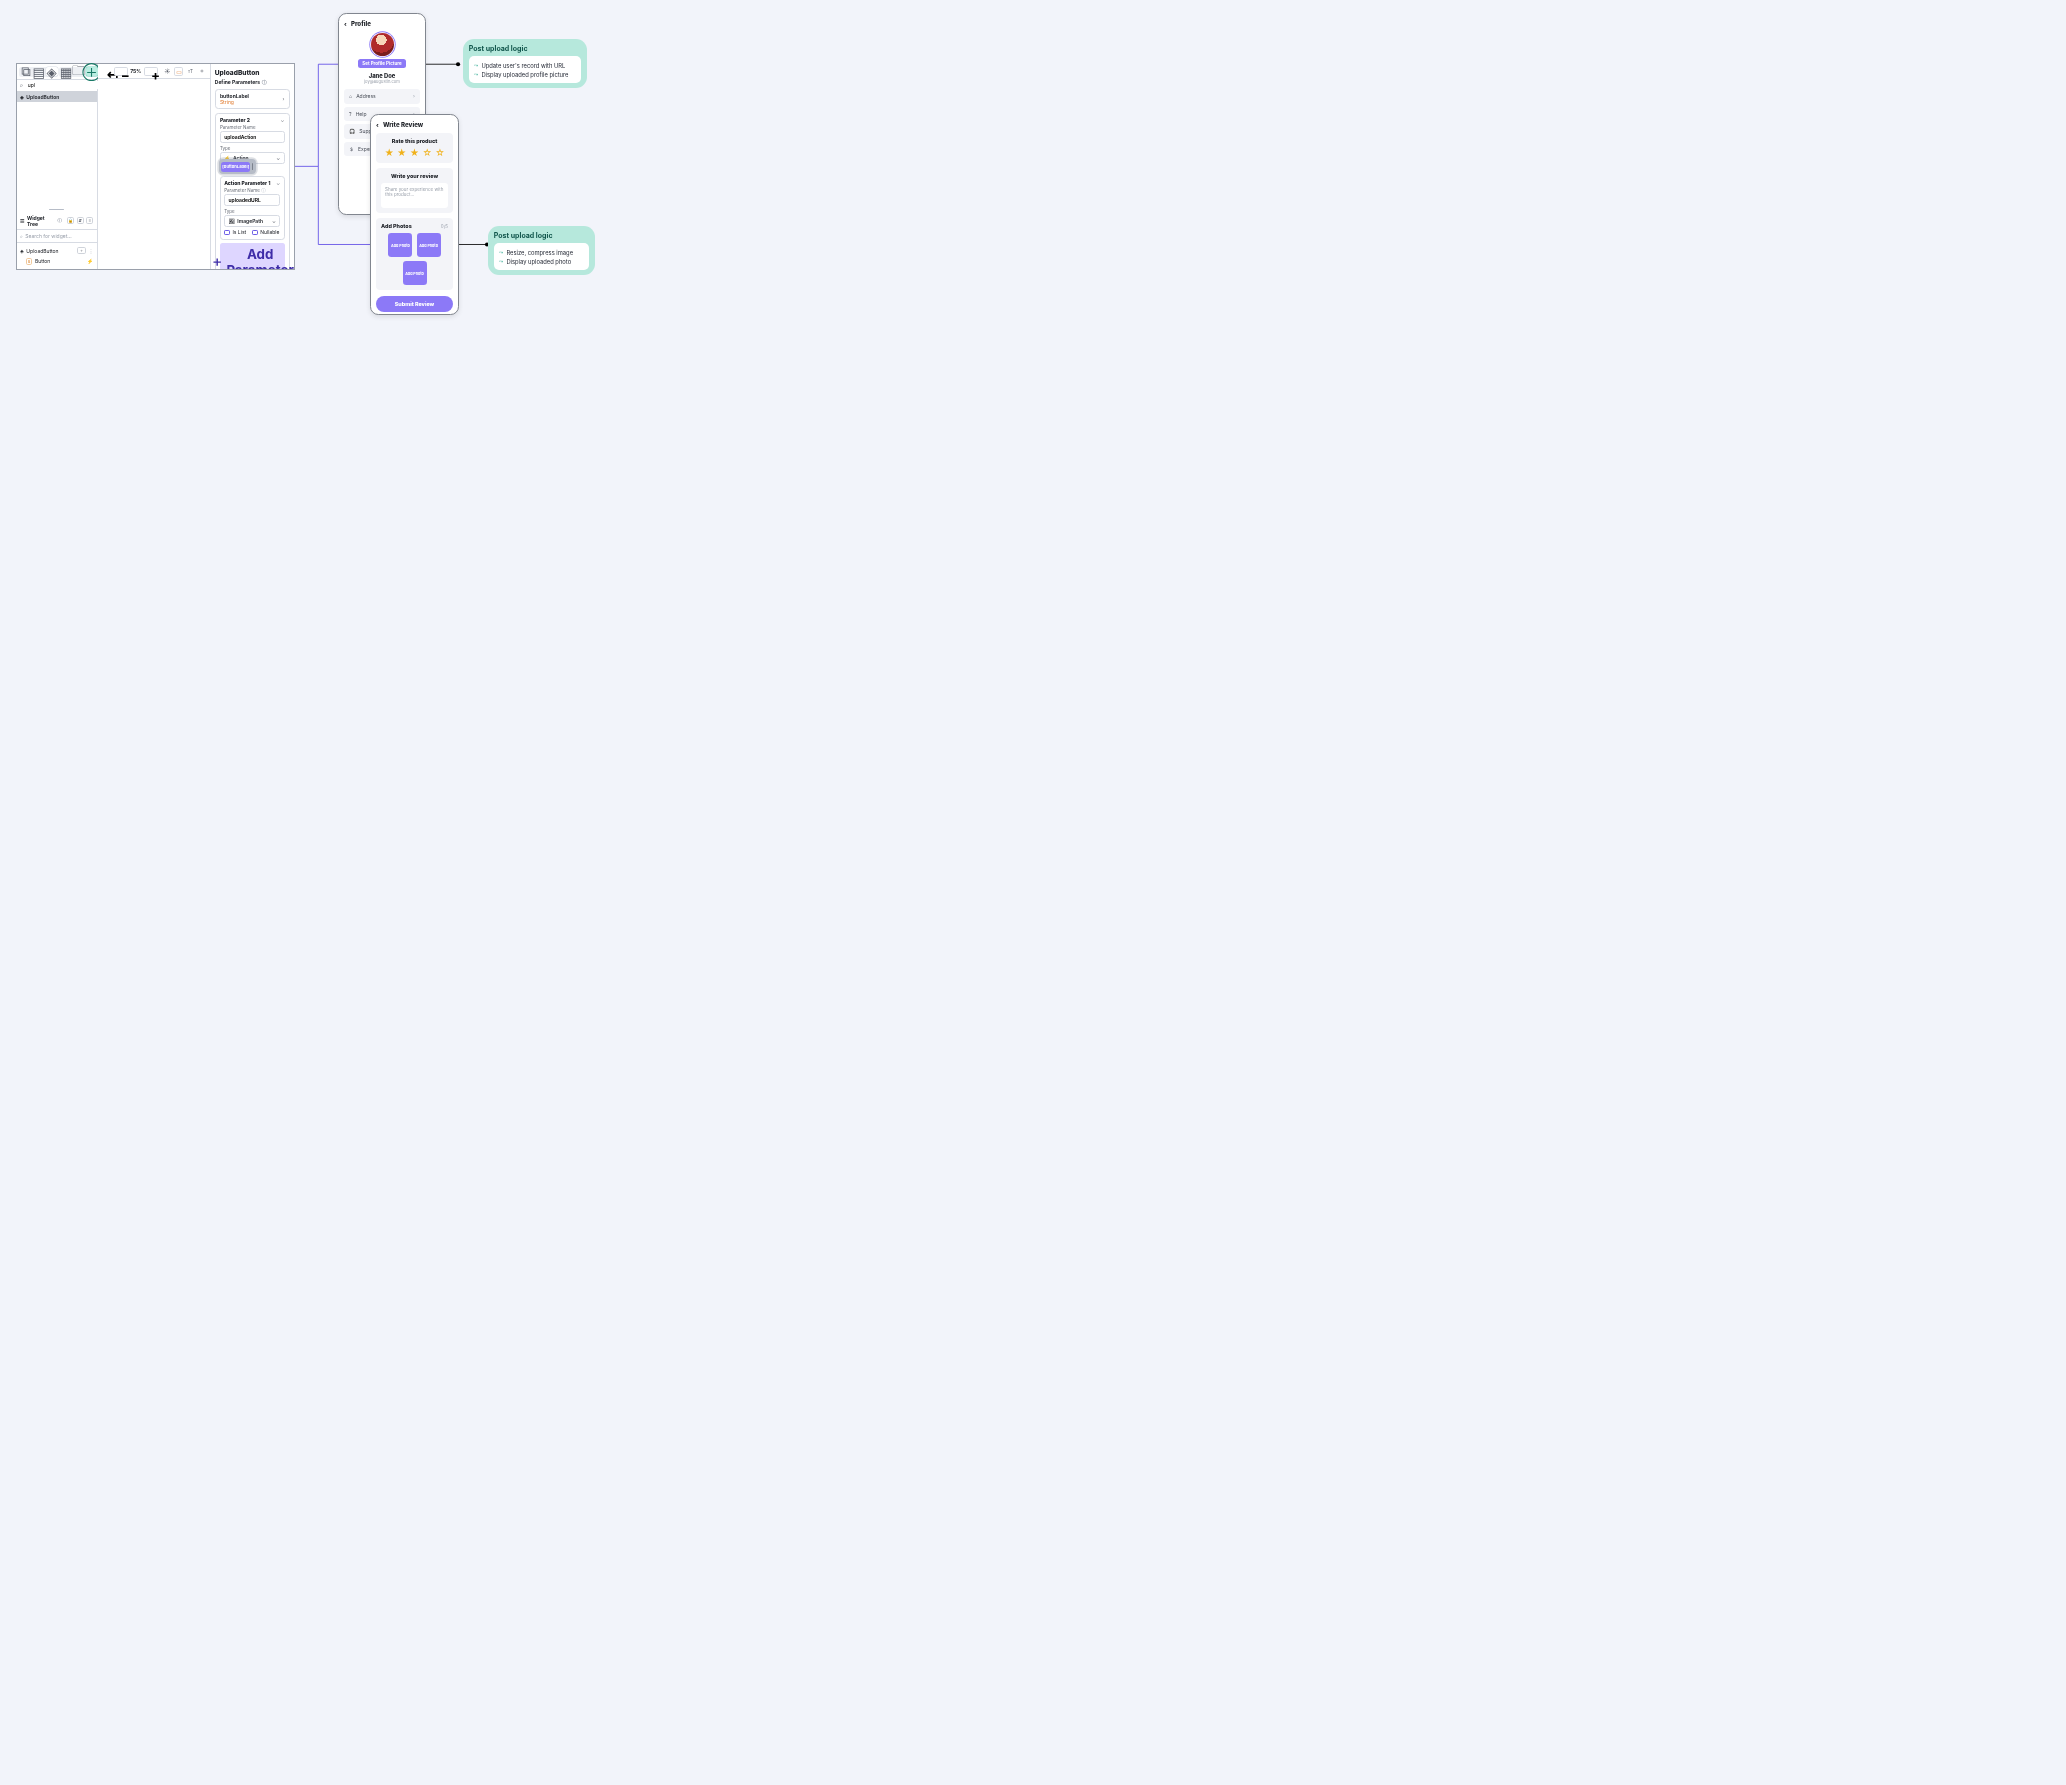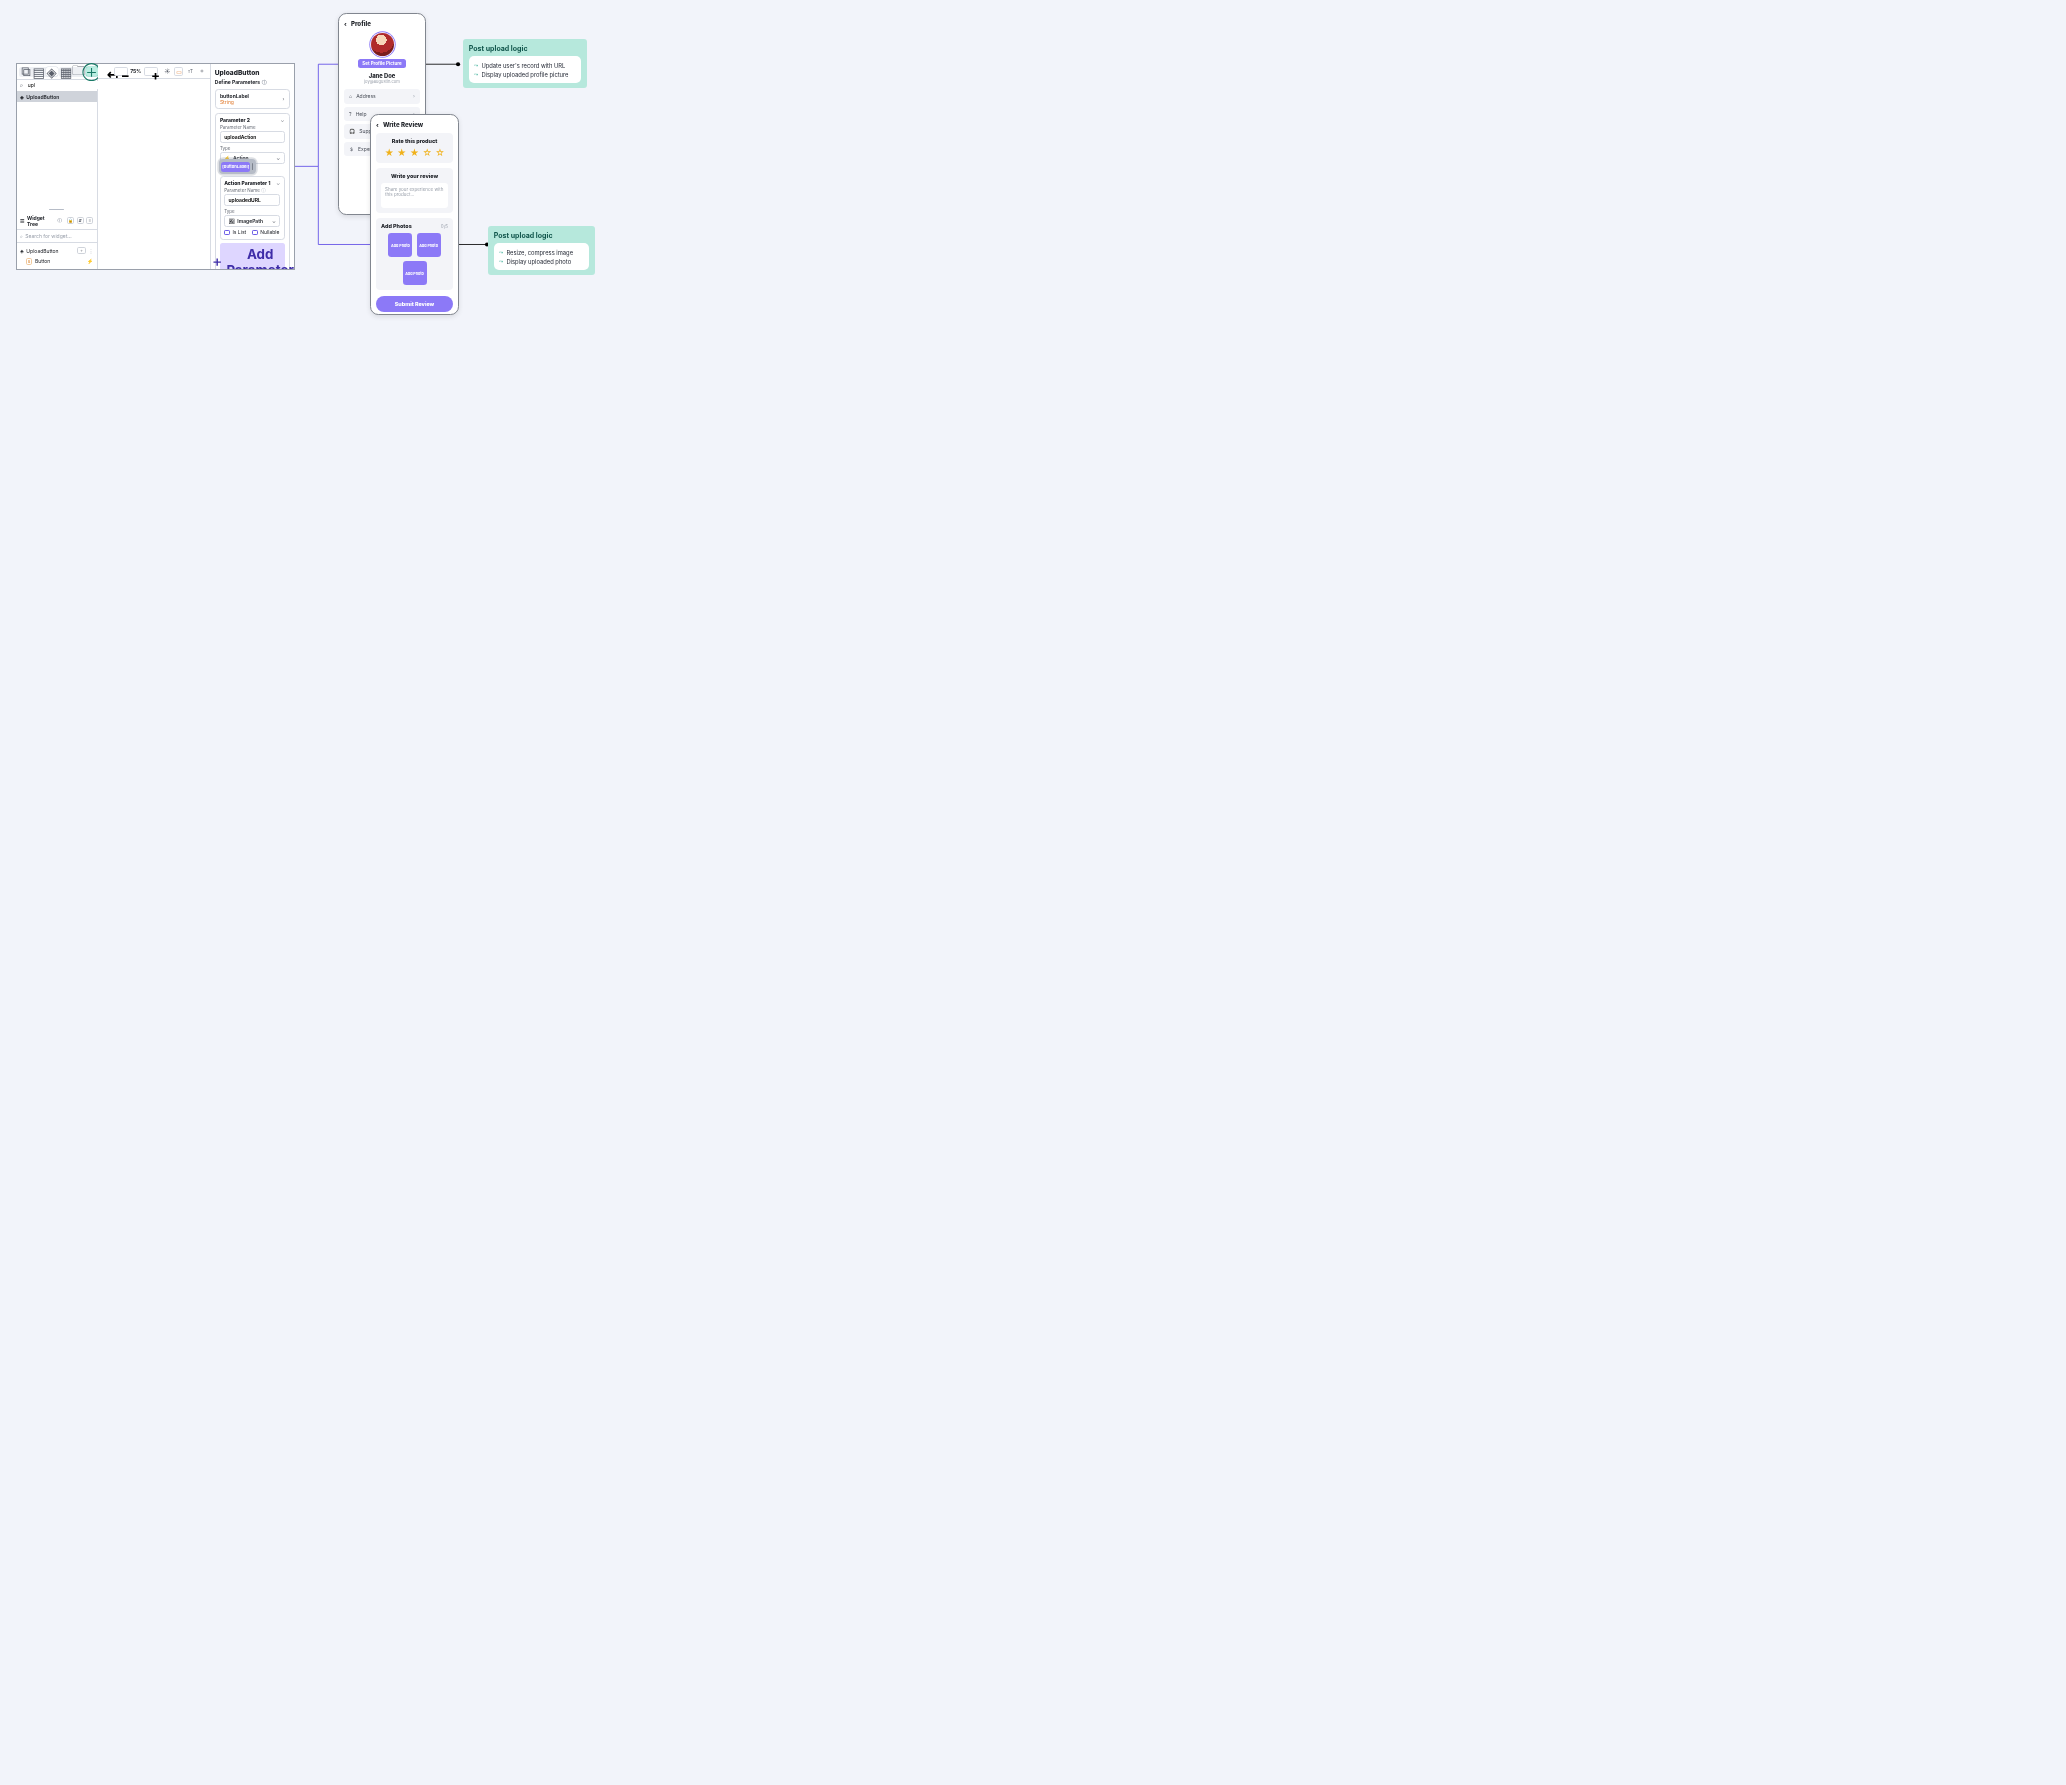--- a/index.html
+++ b/index.html
@@ -155,21 +155,21 @@
     width:24px;height:24px;background:var(--purple2);border-radius:3.3px;color:#fff;
     font-size:3.7px;font-weight:700;display:flex;align-items:center;justify-content:center;
   }
   .submit{
     width:100%;margin-top:5.8px;background:var(--purple2);border:none;border-radius:413px;
     color:#fff;font-weight:800;padding:5px;font-size:5.4px;
   }
 
   
   .callout{
-    position:absolute;background:var(--teal);border-radius:3px;padding:5px 5.8px;width:124px;
+    position:absolute;background:var(--teal);border-radius:11px;padding:5px 5.8px;width:124px;
   }
   .callout h4{margin:0 0 3.3px;font-size:7px;font-weight:700;color:var(--teal-text);}
   .callout .inner{background:#fff;border-radius:5px;padding:4.1px 5px;}
   .callout .line{display:flex;align-items:center;gap:3.3px;font-size:5.8px;color:#1f2430;padding:1.2px 0;}
   .ticon{color:#16a085;font-size:5.4px;}
 
   svg.conn{position:absolute;left:0;top:0;pointer-events:none;}
   .dot{fill:#fff;stroke:var(--purple);stroke-width:2;}
   .dotk{fill:#000;}
   .chev{font-size:5px;color:#6a6f79;}

